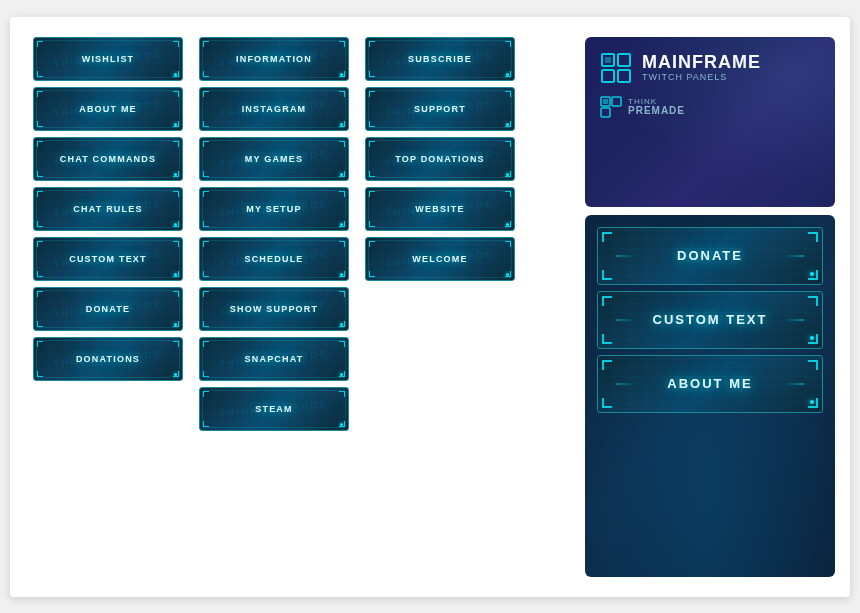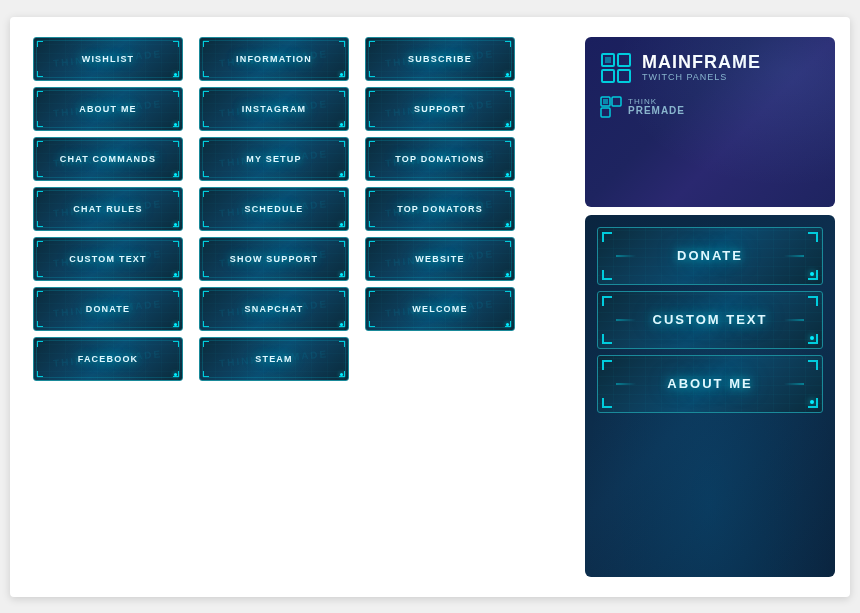--- a/index.html
+++ b/index.html
@@ -377,21 +377,21 @@
           <div class="glow-dot-sm"></div>
           <span class="panel-btn-label">DONATE</span>
         </div>
         <div class="panel-btn">
           <div class="corner-tl"></div>
           <div class="corner-tr"></div>
           <div class="corner-bl"></div>
           <div class="corner-br"></div>
           <span class="watermark" style="font-size: 10px; transform: rotate(-5deg);">THINK PREMADE</span>
           <div class="glow-dot-sm"></div>
-          <span class="panel-btn-label">FACEBOOK</span>
+          <span class="panel-btn-label">DONATIONS</span>
         </div>
       </div>
 
     <div class="panel-col" id="col2-el">
         <div class="panel-btn">
           <div class="corner-tl"></div>
           <div class="corner-tr"></div>
           <div class="corner-bl"></div>
           <div class="corner-br"></div>
           <span class="watermark" style="font-size: 10px; transform: rotate(-5deg);">THINK PREMADE</span>
@@ -407,20 +407,29 @@
           <div class="glow-dot-sm"></div>
           <span class="panel-btn-label">INSTAGRAM</span>
         </div>
         <div class="panel-btn">
           <div class="corner-tl"></div>
           <div class="corner-tr"></div>
           <div class="corner-bl"></div>
           <div class="corner-br"></div>
           <span class="watermark" style="font-size: 10px; transform: rotate(-5deg);">THINK PREMADE</span>
           <div class="glow-dot-sm"></div>
+          <span class="panel-btn-label">MY GAMES</span>
+        </div>
+        <div class="panel-btn">
+          <div class="corner-tl"></div>
+          <div class="corner-tr"></div>
+          <div class="corner-bl"></div>
+          <div class="corner-br"></div>
+          <span class="watermark" style="font-size: 10px; transform: rotate(-5deg);">THINK PREMADE</span>
+          <div class="glow-dot-sm"></div>
           <span class="panel-btn-label">MY SETUP</span>
         </div>
         <div class="panel-btn">
           <div class="corner-tl"></div>
           <div class="corner-tr"></div>
           <div class="corner-bl"></div>
           <div class="corner-br"></div>
           <span class="watermark" style="font-size: 10px; transform: rotate(-5deg);">THINK PREMADE</span>
           <div class="glow-dot-sm"></div>
           <span class="panel-btn-label">SCHEDULE</span>
@@ -474,29 +483,20 @@
           <span class="panel-btn-label">SUPPORT</span>
         </div>
         <div class="panel-btn">
           <div class="corner-tl"></div>
           <div class="corner-tr"></div>
           <div class="corner-bl"></div>
           <div class="corner-br"></div>
           <span class="watermark" style="font-size: 10px; transform: rotate(-5deg);">THINK PREMADE</span>
           <div class="glow-dot-sm"></div>
           <span class="panel-btn-label">TOP DONATIONS</span>
-        </div>
-        <div class="panel-btn">
-          <div class="corner-tl"></div>
-          <div class="corner-tr"></div>
-          <div class="corner-bl"></div>
-          <div class="corner-br"></div>
-          <span class="watermark" style="font-size: 10px; transform: rotate(-5deg);">THINK PREMADE</span>
-          <div class="glow-dot-sm"></div>
-          <span class="panel-btn-label">TOP DONATORS</span>
         </div>
         <div class="panel-btn">
           <div class="corner-tl"></div>
           <div class="corner-tr"></div>
           <div class="corner-bl"></div>
           <div class="corner-br"></div>
           <span class="watermark" style="font-size: 10px; transform: rotate(-5deg);">THINK PREMADE</span>
           <div class="glow-dot-sm"></div>
           <span class="panel-btn-label">WEBSITE</span>
         </div>

